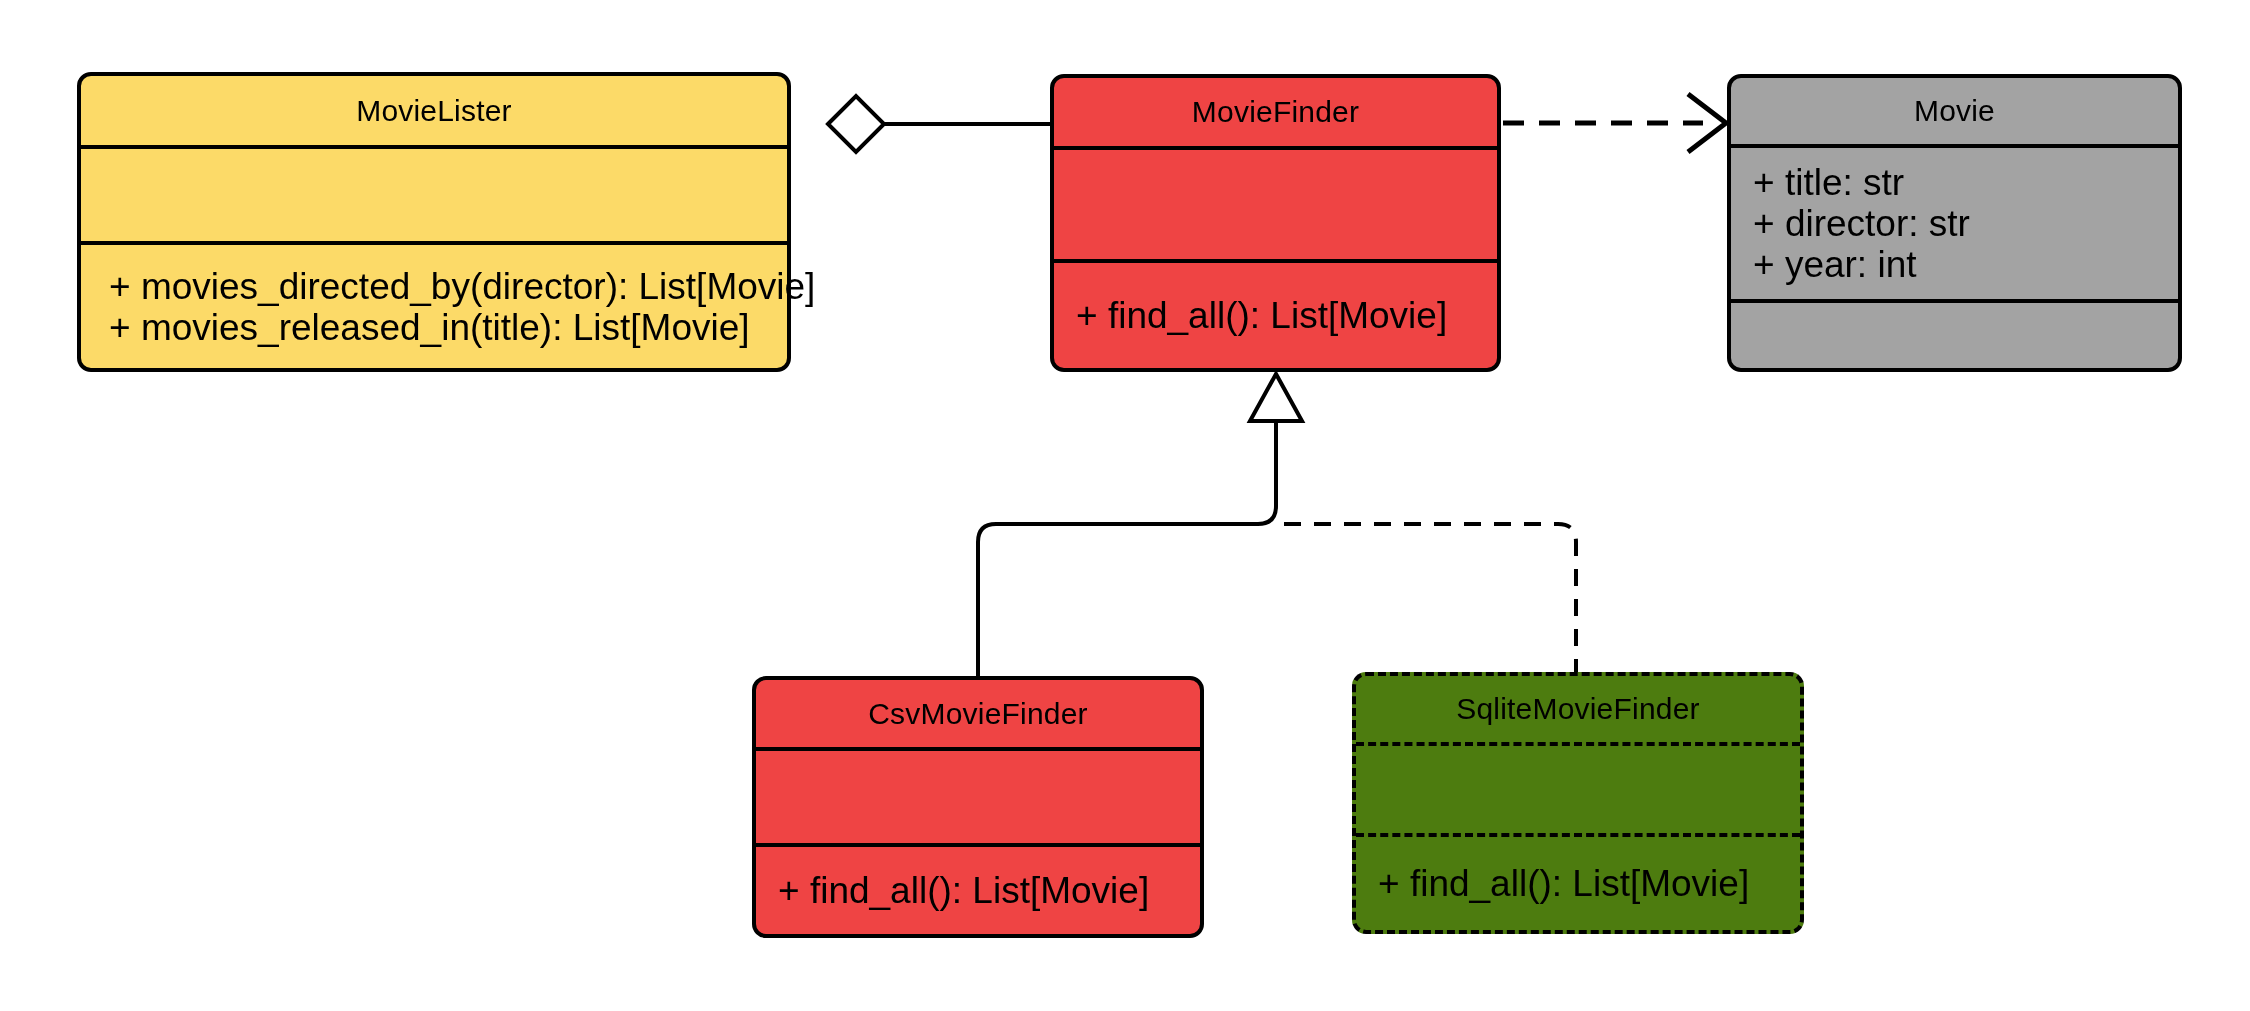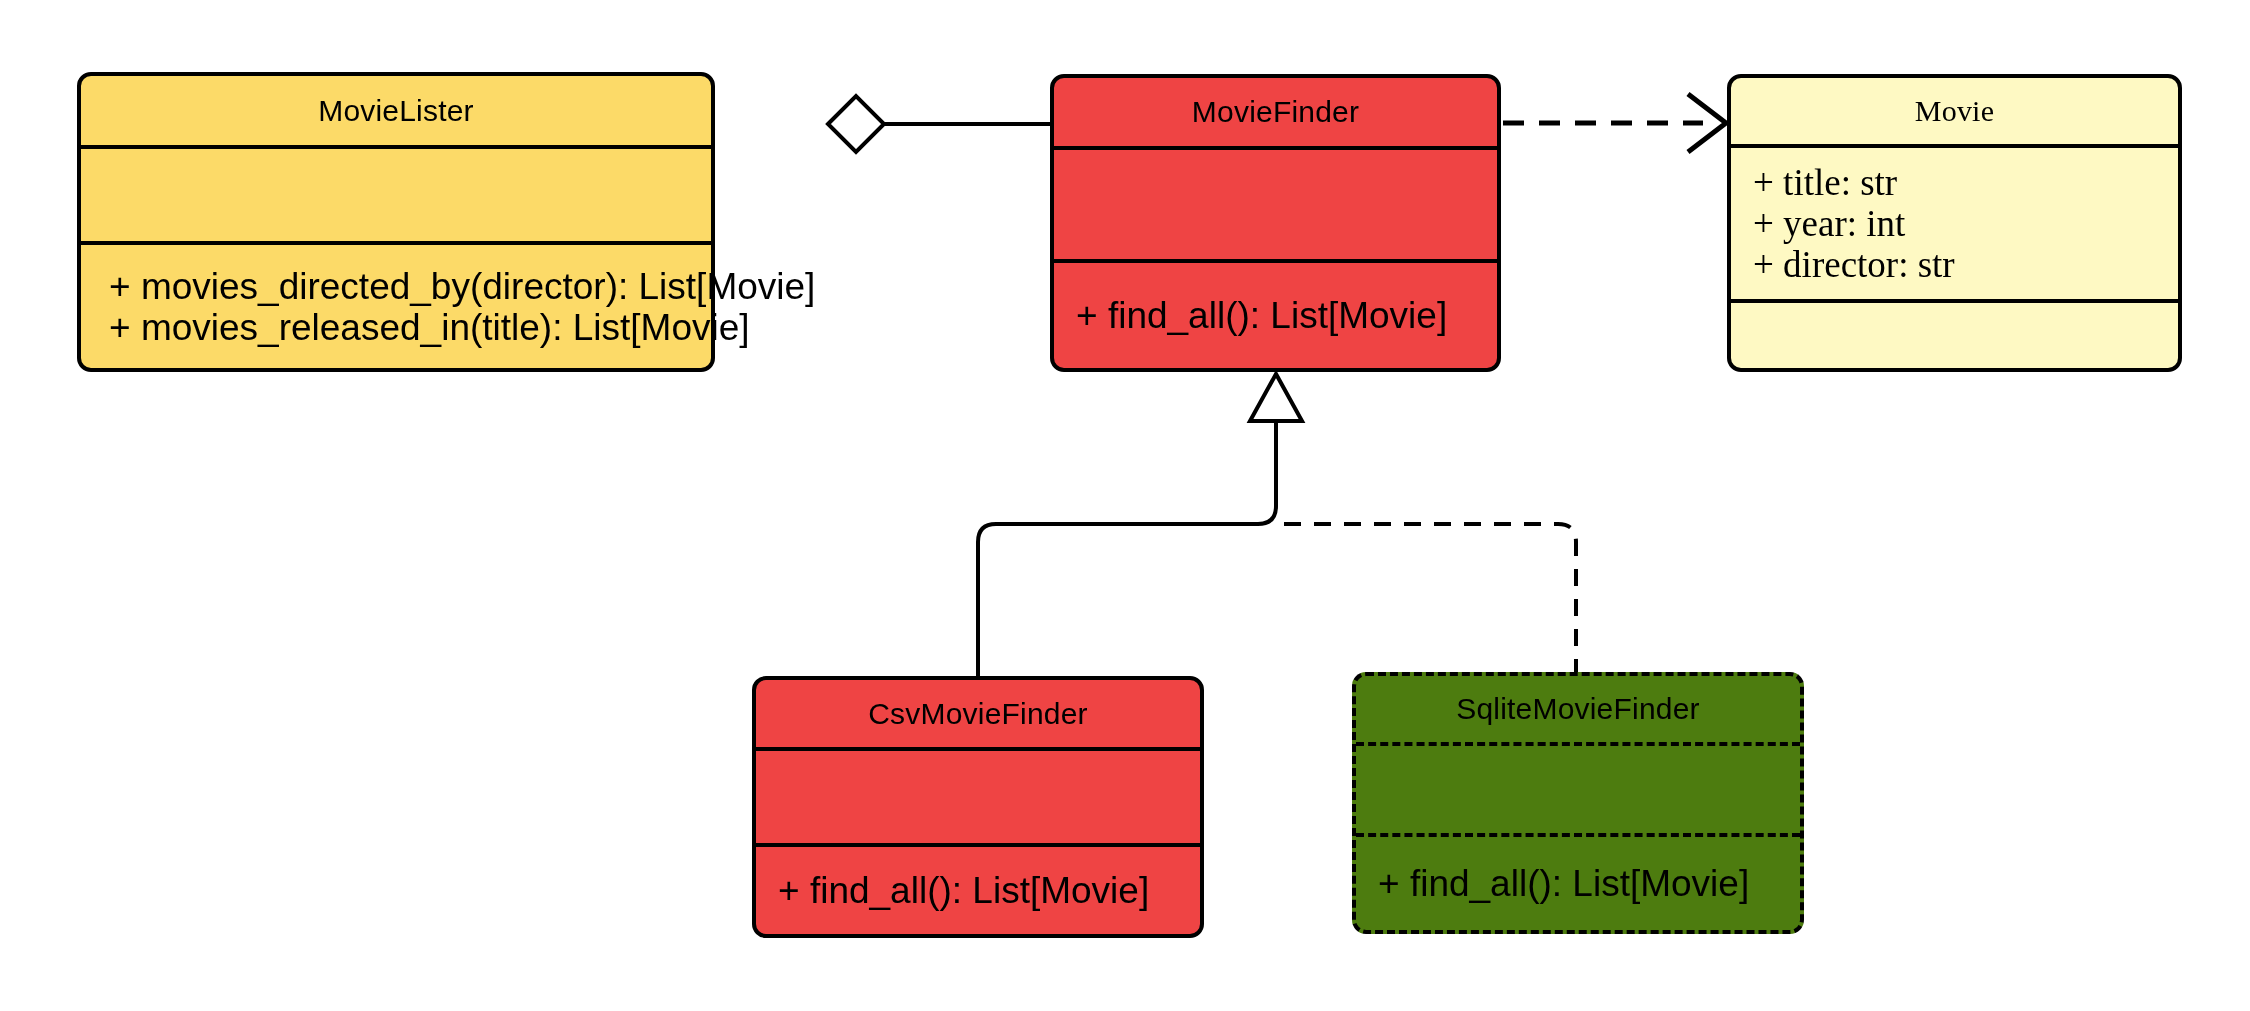--- a/index.html
+++ b/index.html
@@ -16,21 +16,21 @@
     position: absolute;
     box-sizing: border-box;
     border: 4px solid #000000;
     border-radius: 14px;
     display: flex;
     flex-direction: column;
   }
   .uml-class.dashed-border { border-style: dashed; }
   .fill-yellow    { background: #FCDA68; }
   .fill-green     { background: #ef4444; }
-  .fill-blue      { background: #fef9c3; font-family: Liberation Serif, serif; }
+  .fill-blue      { background: #a3a3a3; }
   .fill-palegreen { background: #4d7c0f; }
 
   .uml-title {
     flex: 0 0 auto;
     display: flex;
     align-items: center;
     justify-content: center;
     font-size: 30px;
     letter-spacing: 0.2px;
   }
@@ -78,43 +78,43 @@
       <path d="M 1276 421 L 1276 506 Q 1276 524 1258 524 L 996 524 Q 978 524 978 542 L 978 676" fill="none" stroke="#000000" stroke-width="4"></path>
     </g>
 
     <g>
       <path d="M 1284 524 L 1558 524 Q 1576 524 1576 542 L 1576 672" fill="none" stroke="#000000" stroke-width="4" stroke-dasharray="17 13"></path>
     </g>
 
     <polygon points="1276,374 1250,421 1302,421" fill="#ffffff" stroke="#000000" stroke-width="4" stroke-linejoin="miter"></polygon>
   </svg>
 
-  <div class="uml-class fill-yellow" style="left:77px; top:72px; width:638px; height:300px;">
+  <div class="uml-class fill-yellow" style="left:77px; top:72px; width:714px; height:300px;">
     <div class="uml-title" style="flex-basis:69px;">MovieLister</div>
     <div class="uml-section" style="flex-basis:96px;"></div>
     <div class="uml-section" style="flex:1;padding-left:28px;">
       <div class="member-row">+ movies_directed_by(director): List[Movie]</div>
       <div class="member-row">+ movies_released_in(title): List[Movie]</div>
     </div>
   </div>
 
   <div class="uml-class fill-green" style="left:1050px; top:74px; width:451px; height:298px;">
     <div class="uml-title" style="flex-basis:68px;">MovieFinder</div>
     <div class="uml-section" style="flex-basis:113px;"></div>
     <div class="uml-section" style="flex:1;">
       <div class="member-row">+ find_all(): List[Movie]</div>
     </div>
   </div>
 
   <div class="uml-class fill-blue" style="left:1727px; top:74px; width:455px; height:298px;">
     <div class="uml-title" style="flex-basis:66px;">Movie</div>
     <div class="uml-section" style="flex-basis:155px;">
       <div class="member-row">+ title: str</div>
+      <div class="member-row">+ director: str</div>
       <div class="member-row">+ year: int</div>
-      <div class="member-row">+ director: str</div>
     </div>
     <div class="uml-section" style="flex:1;"></div>
   </div>
 
   <div class="uml-class fill-green" style="left:752px; top:676px; width:452px; height:262px;">
     <div class="uml-title" style="flex-basis:67px;border-radius:31px;">CsvMovieFinder</div>
     <div class="uml-section" style="flex-basis:96px;"></div>
     <div class="uml-section" style="flex:1;">
       <div class="member-row">+ find_all(): List[Movie]</div>
     </div>

